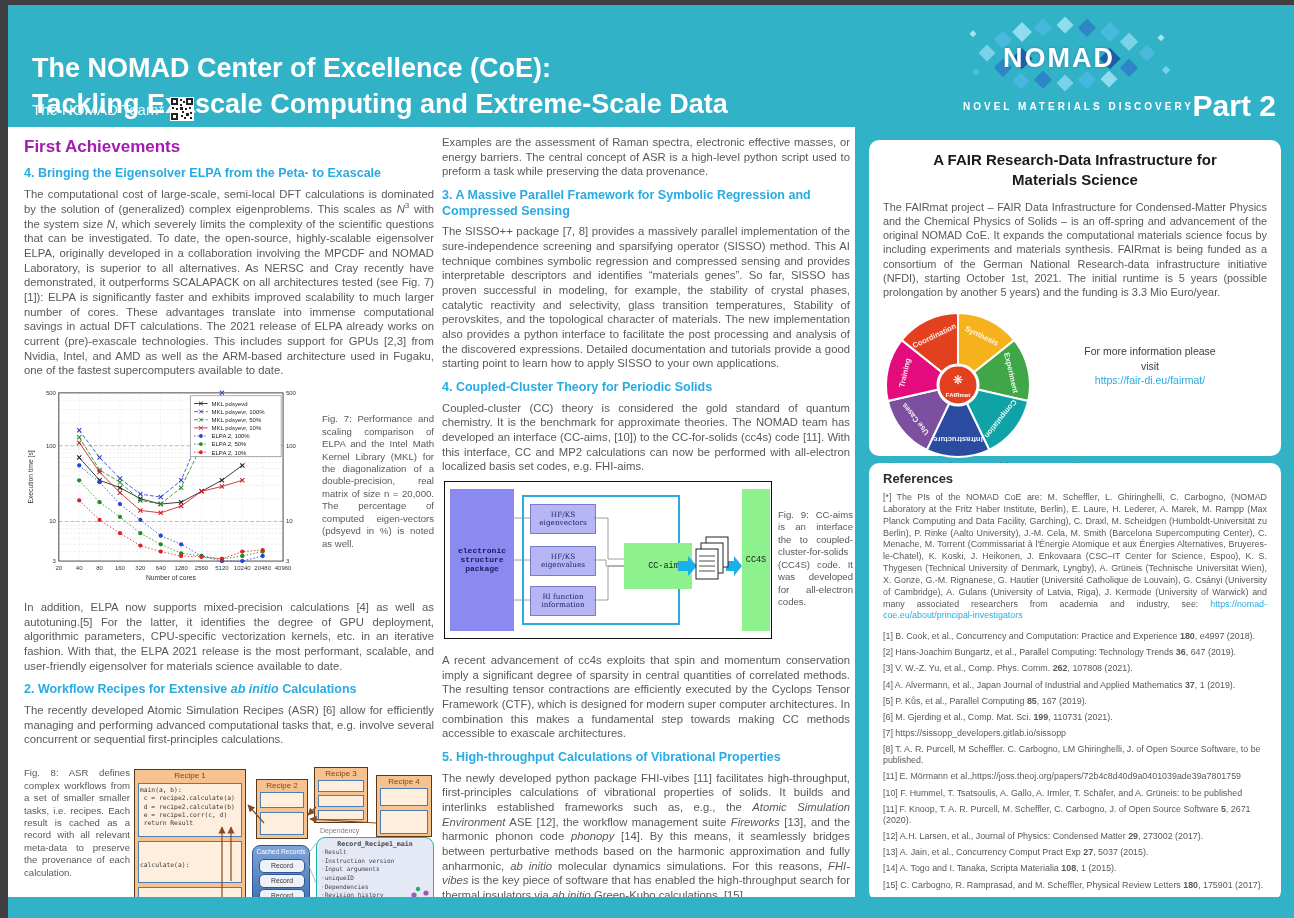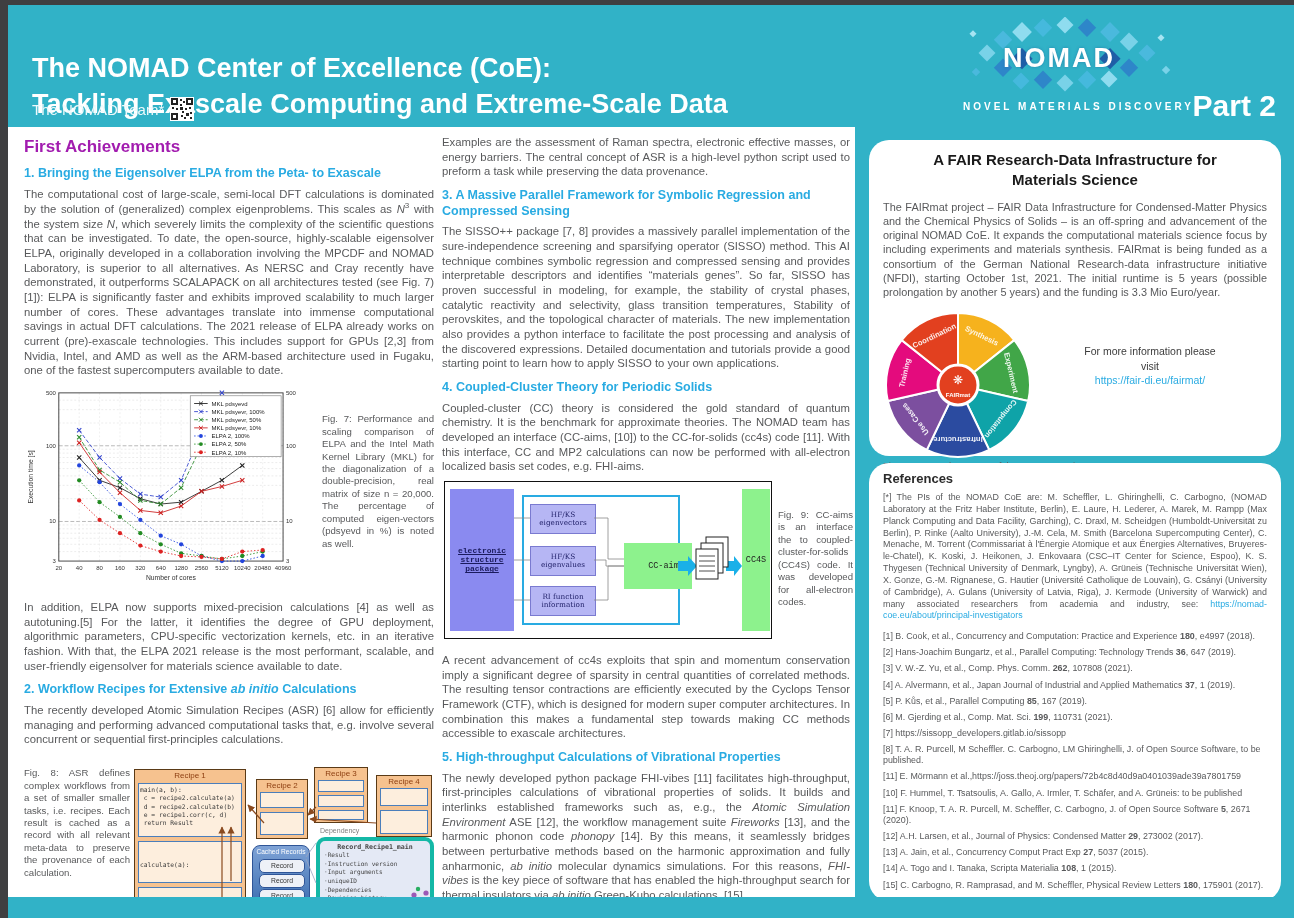--- a/index.html
+++ b/index.html
@@ -13,21 +13,21 @@
   .nomad-logo{position:absolute;left:955px;top:12px;width:220px;height:78px;}
   .logo-word{position:absolute;left:40px;top:26px;font-size:27px;font-weight:bold;letter-spacing:2px;color:#fff;text-shadow:0 0 3px rgba(30,90,150,.5);}
   .logo-sub{position:absolute;left:955px;top:96px;font-size:10px;font-weight:bold;letter-spacing:3px;color:#fff;}
   .part-label{position:absolute;right:18px;top:84px;font-size:30px;font-weight:bold;color:#fff;}
   
   .content{position:absolute;left:0;top:122px;right:0;bottom:0;background:#fff;}
   .bottom-bar{position:absolute;left:0;right:0;bottom:0;height:21px;background:#31b2c7;}
   .col1{position:absolute;left:16px;top:2px;width:410px;}
   .col2{position:absolute;left:434px;top:2px;width:408px;}
   .band{position:absolute;left:847px;top:0;right:0;bottom:0;background:#31b2c7;}
-  .panel{position:absolute;left:14px;width:412px;background:#fff;border-radius:20px;padding:8px 14px;box-sizing:border-box;}
+  .panel{position:absolute;left:14px;width:412px;background:#fff;border-radius:10px;padding:8px 14px;box-sizing:border-box;}
   .panel-fairmat{top:13px;height:316px;}
   .panel-refs{top:336px;height:438px;}
   h2.center-head{font-size:17px;font-weight:bold;color:#a21caf;margin:8px 0 6px;}
   .sec-title{font-size:12.5px;font-weight:bold;color:#29abe2;margin:9px 0 5px;line-height:1.25;}
   .body-txt{font-size:11.3px;line-height:1.3;color:#58595b;text-align:justify;margin:0 0 7px;}
   sup{font-size:8px;}
   
   .fig7-row{display:flex;gap:8px;margin:2px 0 4px;}
   .fig-cap{font-size:9.6px;line-height:1.3;color:#58595b;text-align:justify;}
   .fig7-cap{width:112px;padding-top:28px;}
@@ -38,32 +38,32 @@
   .recipe .rtitle{font-size:8px;color:#8c3e10;text-align:center;line-height:12px;}
   .cbox{position:absolute;background:#fdeedd;border:1px solid #4a7ebb;box-sizing:border-box;
         font-family:"DejaVu Sans Mono",monospace;font-size:6.3px;line-height:1.32;color:#3a3a3a;
         white-space:pre;padding:2px 1px;overflow:hidden;}
   .cached{position:absolute;left:228px;top:78px;width:56px;height:62px;border-radius:8px;
           background:linear-gradient(#7fa3d6,#3a6db0);border:1px solid #2f5597;}
   .cached .ctitle{font-size:6.6px;color:#fff;text-align:center;line-height:12px;}
   .record{position:absolute;left:6px;width:44px;height:12px;background:#eef1f7;border:1px solid #2f5597;
           border-radius:5px;font-size:6.8px;color:#333;text-align:center;line-height:12px;}
   .note{position:absolute;left:292px;top:70px;width:118px;height:80px;border-radius:9px;
-        background:#e4e9f5;border:4px solid #14b8a6;box-sizing:border-box;padding:2px 4px;
+        background:#e4e9f5;border:1px solid #14b8a6;box-sizing:border-box;padding:2px 4px;
         font-family:"DejaVu Sans Mono",monospace;color:#444;}
   .note .ntitle{font-size:6.6px;font-weight:bold;text-align:center;}
   .note .nlines{font-size:6.1px;line-height:1.42;white-space:pre-line;}
   .dep-label{position:absolute;left:296px;top:60px;font-size:7px;color:#7f7f7f;}
   .overlay{position:absolute;left:0;top:0;pointer-events:none;}
   
   .fig9{position:relative;height:166px;margin:4px 0 6px;}
   .f9outer{position:absolute;left:2px;top:0;width:328px;height:158px;border:1.5px solid #111;box-sizing:border-box;background:#fff;}
   .f9purple{position:absolute;left:8px;top:8px;width:64px;height:142px;background:#8a8af0;
             display:flex;align-items:center;justify-content:center;text-align:center;
-            font-family:"Liberation Mono",monospace;font-size:8px;font-weight:bold;color:#1b1b5e;white-space:pre-line;text-decoration:underline;}
+            font-family:"Liberation Mono",monospace;font-size:8px;font-weight:bold;color:#1b1b5e;white-space:pre-line;}
   .f9cyan{position:absolute;left:80px;top:14px;width:158px;height:130px;border:2.5px solid #29abe2;box-sizing:border-box;}
   .f9lav{position:absolute;left:88px;width:64px;height:28px;background:#b6b6f4;border:1px solid #7a7ad0;
          display:flex;align-items:center;justify-content:center;text-align:center;
          font-family:"DejaVu Serif",serif;font-size:7.3px;color:#22226a;white-space:pre-line;line-height:1.15;}
   .f9green{position:absolute;background:#8df28d;display:flex;align-items:center;justify-content:center;
            font-family:"Liberation Mono",monospace;font-size:8.5px;color:#222;}
   .fig9-cap{position:absolute;left:336px;top:28px;width:75px;}
   
   .fm-title{font-size:15px;font-weight:bold;color:#1a1a1a;text-align:center;line-height:1.3;margin:2px 18px 6px;}
   .fm-body{font-size:10.9px;line-height:1.3;color:#58595b;text-align:justify;}
@@ -146,21 +146,21 @@
       <div class="logo-word">NOMAD</div>
     </div>
     <div class="logo-sub">NOVEL MATERIALS DISCOVERY</div>
     <div class="part-label">Part 2</div>
   </div>
 
   <div class="content">
 
     <div class="col1">
       <h2 class="center-head">First Achievements</h2>
-      <div class="sec-title">1. Bringing the Eigensolver ELPA from the Peta- to Exascale</div>
+      <div class="sec-title">4. Bringing the Eigensolver ELPA from the Peta- to Exascale</div>
       <p class="body-txt">The computational cost of large-scale, semi-local DFT calculations is dominated by the solution of (generalized) complex eigenproblems. This scales as <i>N</i><sup>3</sup> with the system size <i>N</i>, which severely limits the complexity of the scientific questions that can be investigated. To date, the open-source, highly-scalable eigensolver ELPA, originally developed in a collaboration involving the MPCDF and NOMAD Laboratory, is superior to all alternatives. As NERSC and Cray recently have demonstrated, it outperforms SCALAPACK on all architectures tested (see Fig. 7)[1]): ELPA is significantly faster and exhibits improved scalability to much larger number of cores. These advantages translate into immense computational savings in actual DFT calculations. The 2021 release of ELPA already works on current (pre)-exascale technologies. This includes support for GPUs [2,3] from Nvidia, Intel, and AMD as well as the ARM-based architecture used in Fugaku, one of the fastest supercomputers available to date.</p>
 
       <div class="fig7-row">
         <svg id="fig7" width="290" height="211" viewBox="0 0 300 218">
             <line x1="36" x2="268" y1="172.21565253998594" y2="172.21565253998594" stroke="#d8d8d8" stroke-width="0.5" stroke-dasharray="2,2"></line>
             <line x1="36" x2="268" y1="164.62632303845555" y2="164.62632303845555" stroke="#d8d8d8" stroke-width="0.5" stroke-dasharray="2,2"></line>
             <line x1="36" x2="268" y1="158.4253893274342" y2="158.4253893274342" stroke="#d8d8d8" stroke-width="0.5" stroke-dasharray="2,2"></line>
             <line x1="36" x2="268" y1="153.18257457789824" y2="153.18257457789824" stroke="#d8d8d8" stroke-width="0.5" stroke-dasharray="2,2"></line>
             <line x1="36" x2="268" y1="148.64104186742014" y2="148.64104186742014" stroke="#d8d8d8" stroke-width="0.5" stroke-dasharray="2,2"></line>
             <line x1="36" x2="268" y1="144.63512611488244" y2="144.63512611488244" stroke="#d8d8d8" stroke-width="0.5" stroke-dasharray="2,2"></line>

